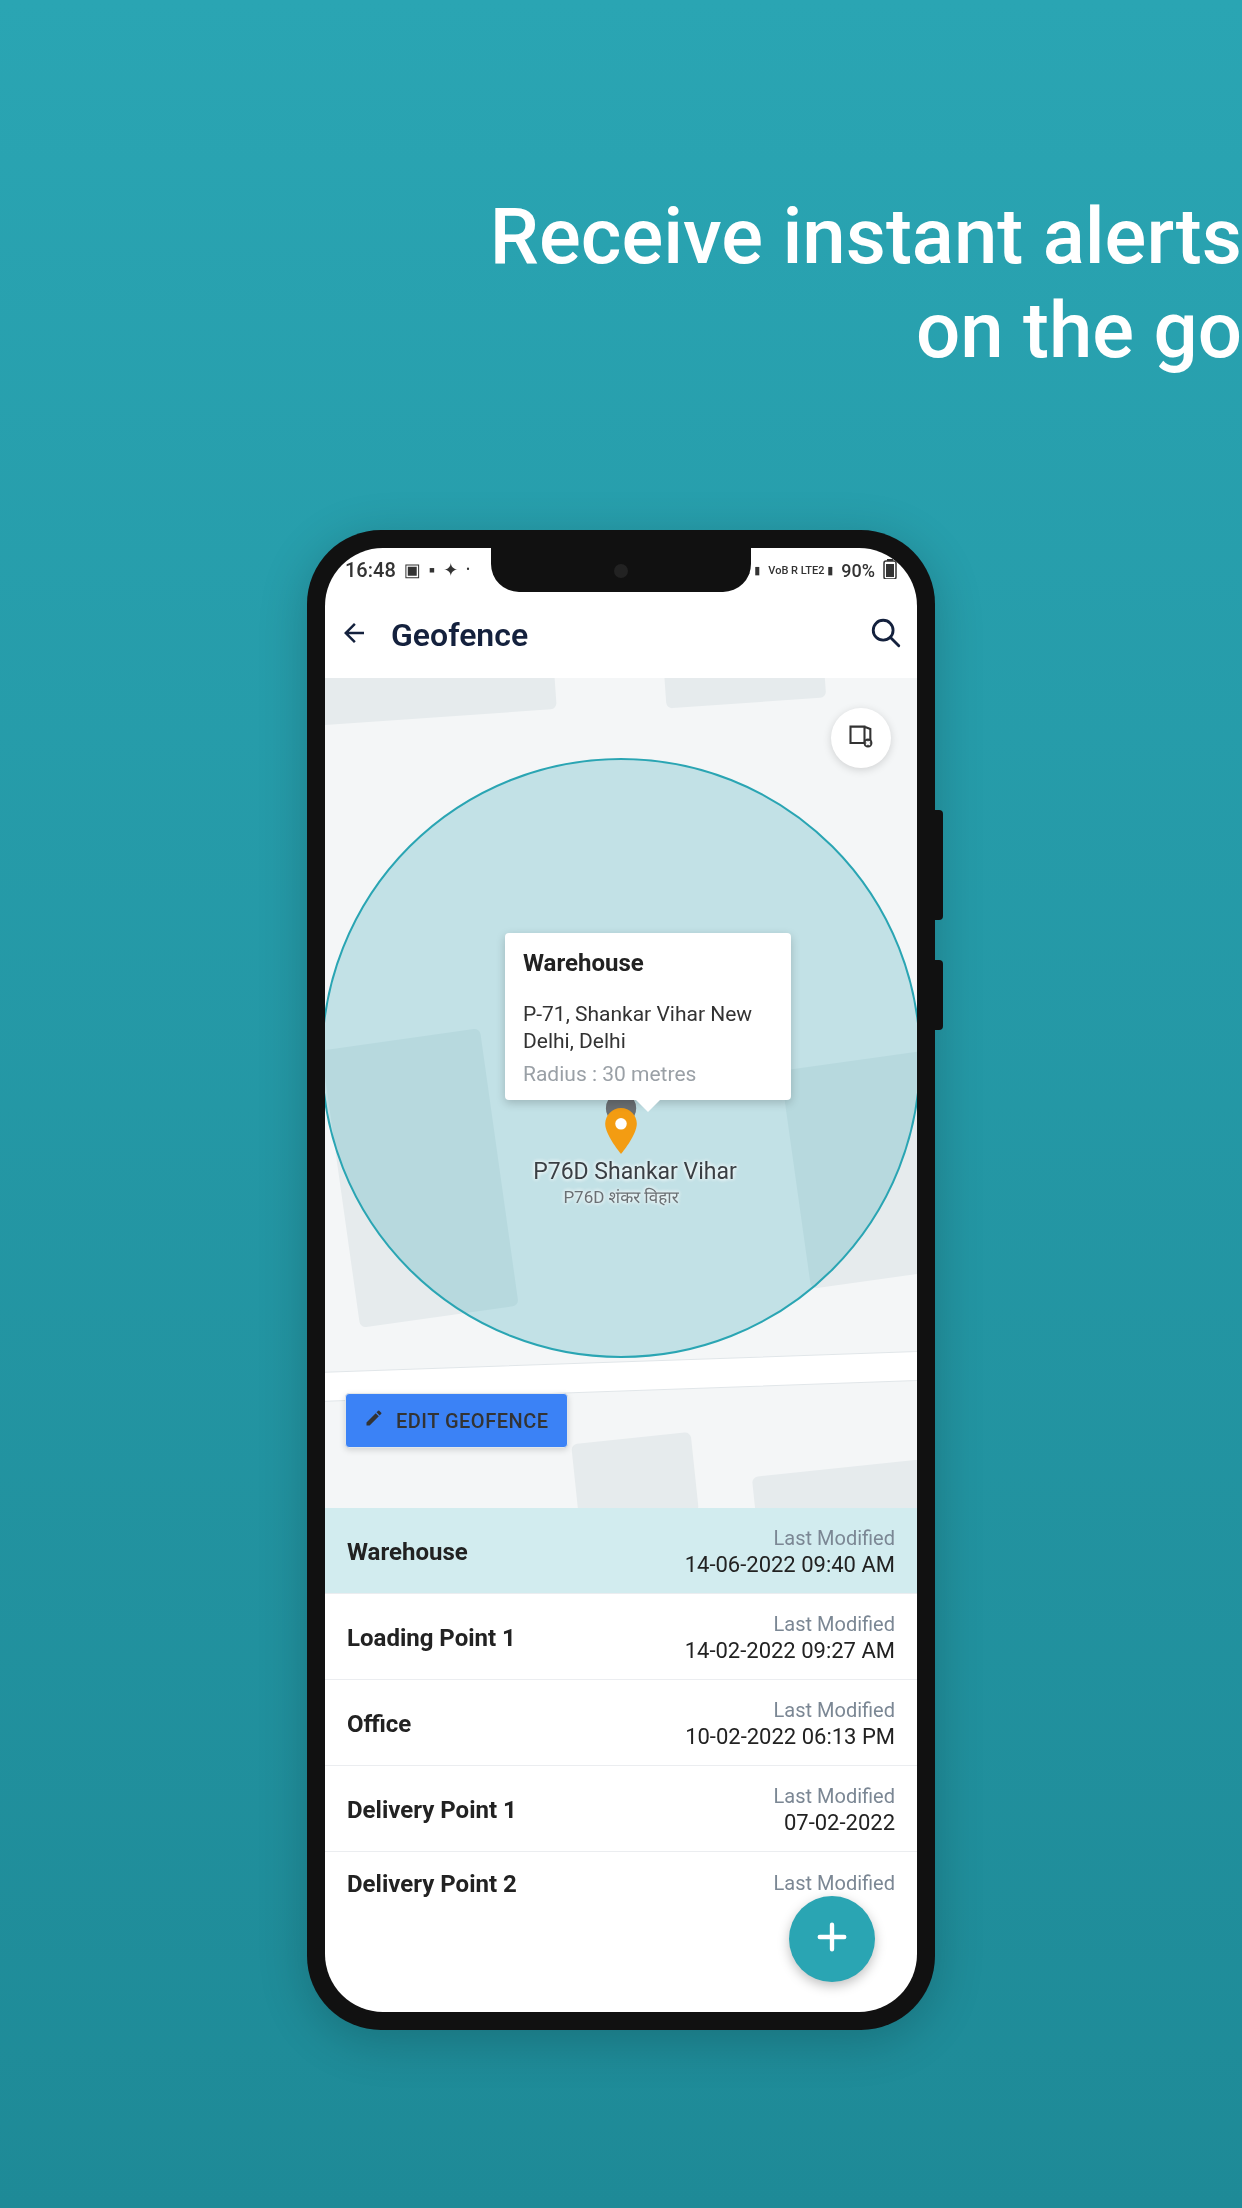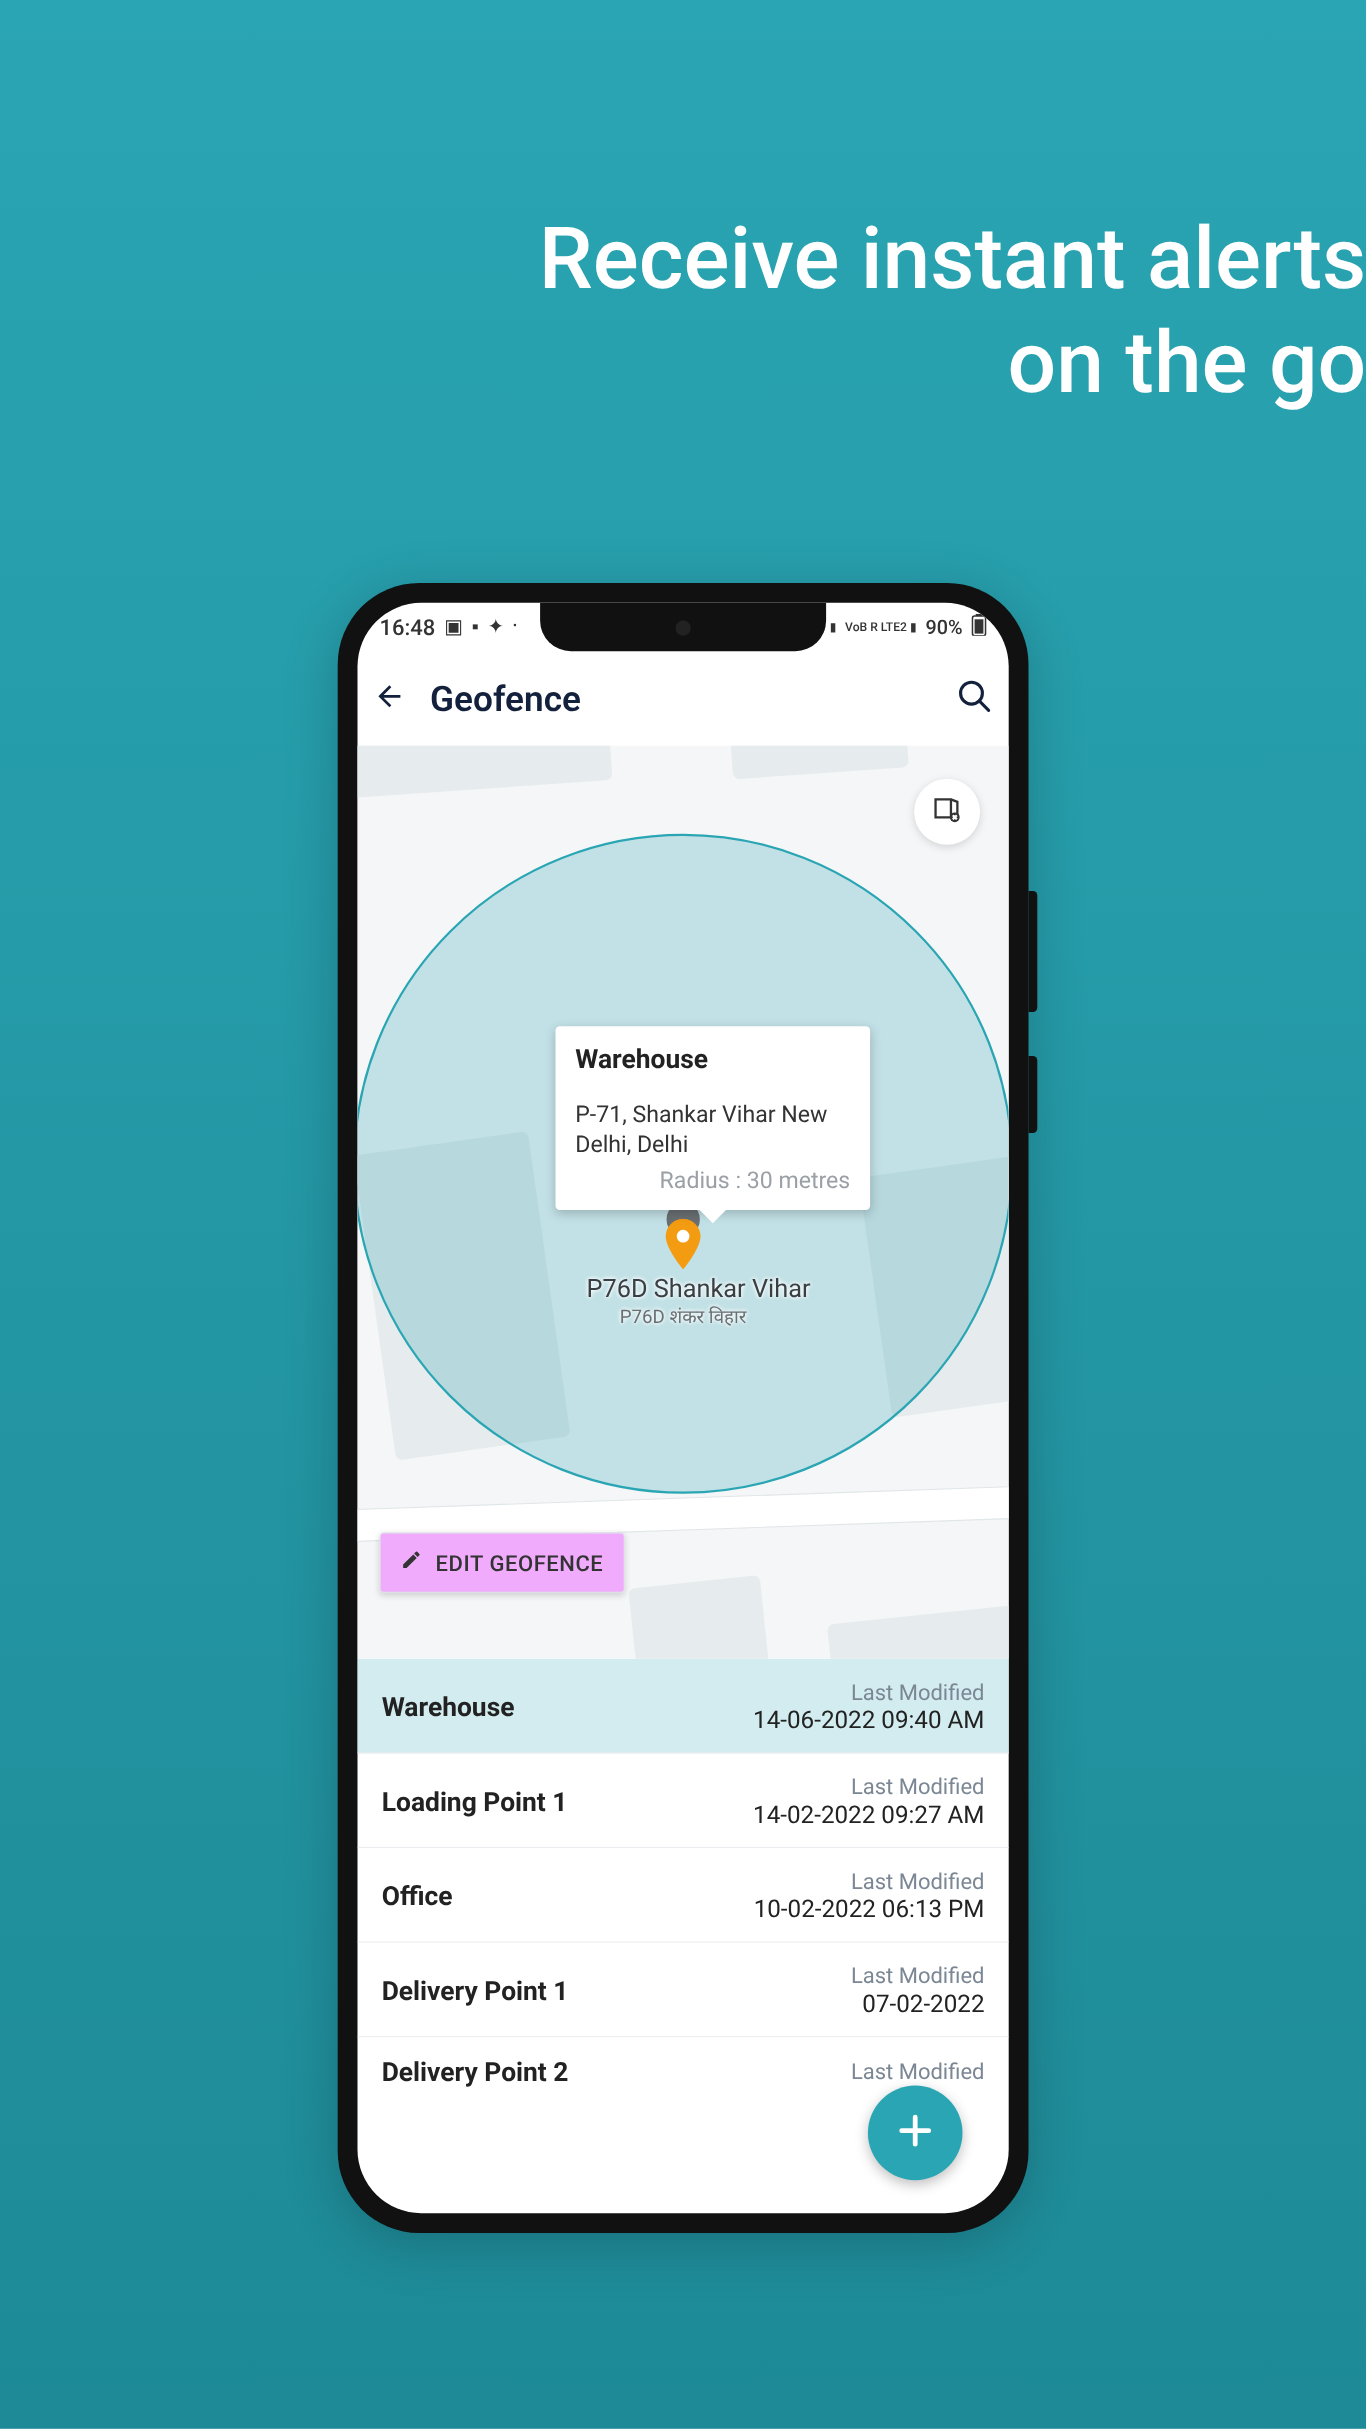--- a/index.html
+++ b/index.html
@@ -176,21 +176,21 @@
     position: absolute;
     left: 50%;
     bottom: -12px;
     transform: translateX(-50%);
     border-left: 14px solid transparent;
     border-right: 14px solid transparent;
     border-top: 14px solid #fff;
   }
   .info-title { font-size: 24px; font-weight: 700; color: #222; margin-bottom: 4px; }
   .info-address { font-size: 21px; color: #333; line-height: 1.3; margin-bottom: 6px; margin-top: 24px; }
-  .info-radius { font-size: 21px; color: #9aa0a6; text-align: right; }
+  .info-radius { font-size: 21px; color: #9aa0a6; }
   .marker {
     position: absolute;
     left: 50%;
     top: 430px;
     transform: translateX(-50%);
     z-index: 15;
   }
   .marker-shadow {
     position: absolute;
     left: 50%;
@@ -216,21 +216,21 @@
   }
   .map-place-sub {
     font-size: 17px;
     color: #6a6f73;
     text-shadow: 0 0 4px #fff, 0 0 4px #fff;
   }
   .edit-geofence-btn {
     position: absolute;
     left: 20px;
     bottom: 60px;
-    background: #f0abfc;
+    background: #3b82f6;
     border: 1px solid #e1e6e9;
     border-radius: 4px;
     box-shadow: 0 2px 6px rgba(0,0,0,.15);
     padding: 14px 18px;
     display: flex;
     align-items: center;
     gap: 12px;
     font-size: 20px;
     font-weight: 500;
     color: #333;

